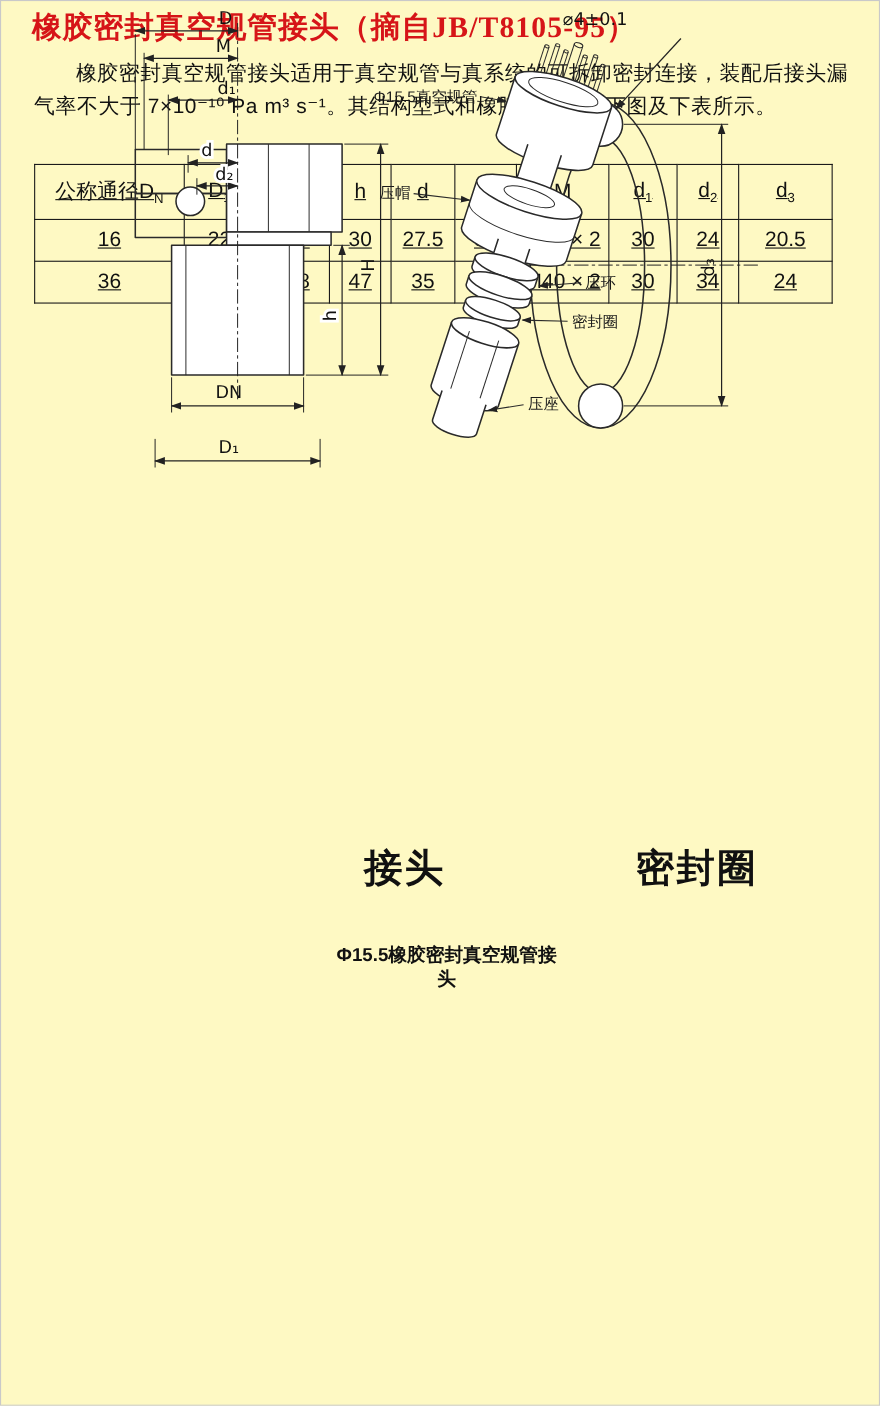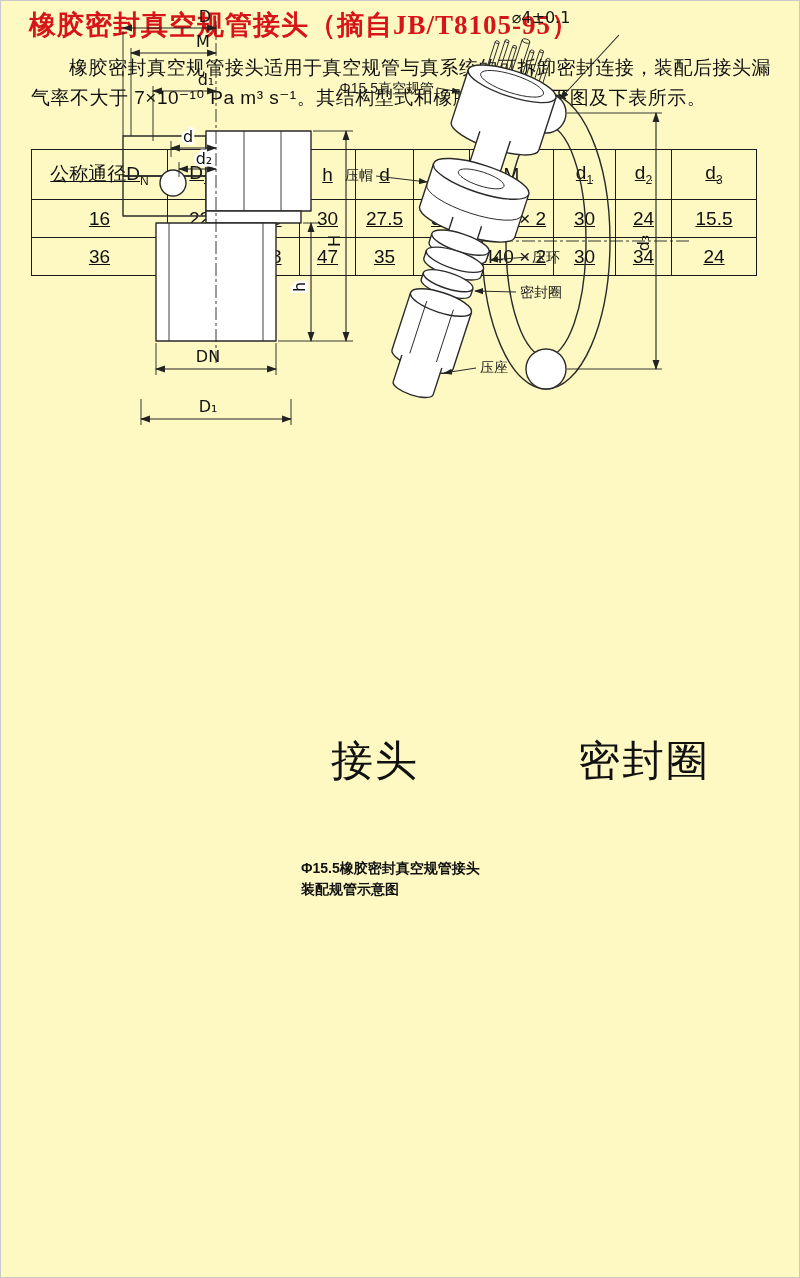--- a/index.html
+++ b/index.html
@@ -19,28 +19,28 @@
                border-collapse:collapse; table-layout:fixed; text-align:center;
                font-size:19px; }
   table.spec th, table.spec td { border:1.6px solid #1a1a1a; font-weight:normal;text-decoration:underline; }
   table.spec thead th { height:50px; }
   table.spec tbody td { height:38px; }
   table.spec sub { font-size:12px; }
 
   .figures-svg { position:absolute; left:0; top:300; width:800px; height:480px; }
   .assembly-svg { position:absolute; left:0; top:850; width:800px; height:428px; }
 
-  .caption { position:absolute; top:732px;
+  .caption { position:absolute; top:765px;
              font-family:"Liberation Serif","DejaVu Serif",serif;
-             font-weight:normal; font-size:42px; letter-spacing:2px; }
+             font-weight:bold; font-size:35px; letter-spacing:2px; }
   .caption-joint { left:330px; }
   .caption-ring  { left:577px; }
 
   .asm-title { position:absolute; left:300px; top:857px; width:210px;
-               text-align:left; font-size:14px; font-weight:bold; line-height:21px; }
+               text-align:center; font-size:17px; font-weight:bold; line-height:21px; }
 
   
   .part  { stroke:#2a2a2a; stroke-width:1.4; fill:none; stroke-linejoin:round; }
   .partw { stroke:#2a2a2a; stroke-width:1.4; fill:#fff; stroke-linejoin:round; }
   .thin  { stroke:#2a2a2a; stroke-width:0.9; fill:none; }
   .dl    { stroke:#222; stroke-width:1.1; fill:none; }
   .ext   { stroke:#222; stroke-width:0.9; fill:none; }
   .cl    { stroke:#222; stroke-width:0.9; fill:none; stroke-dasharray:13 3 3 3; }
   .dimtext { font-family:"DejaVu Sans",sans-serif; font-size:16px; fill:#111; }
   .halo  { stroke:#fff; stroke-width:5px; paint-order:stroke; }
@@ -87,21 +87,21 @@
         <tr>
           <td>16</td>
           <td>22</td>
           <td>~55</td>
           <td>30</td>
           <td>27.5</td>
           <td>38</td>
           <td>M30 × 2</td>
           <td>30</td>
           <td>24</td>
-          <td>15.5</td>
+          <td>20.5</td>
         </tr>
         <tr>
           <td>36</td>
           <td>30</td>
           <td>~68</td>
           <td>47</td>
           <td>35</td>
           <td>54</td>
           <td>M40 × 2</td>
           <td>30</td>
@@ -204,21 +204,20 @@
       <line x1="655" y1="112" x2="655" y2="368" class="dl" marker-start="url(#arr)" marker-end="url(#arr)"></line>
       <text transform="translate(648 242) rotate(-90)" text-anchor="middle" class="dimtext">d₃</text>
     </g>
   </svg>
 
   <div class="caption caption-joint">接头</div>
   <div class="caption caption-ring">密封圈</div>
 
   <div class="asm-title">
     <div>Φ15.5橡胶密封真空规管接头</div>
-    <div>装配规管示意图</div>
   </div>
 
   <svg class="assembly-svg" viewBox="0 0 800 428">
     <g transform="translate(525 40) rotate(18)">
 
       <g class="thin">
         <line x1="-29" y1="10" x2="-29" y2="48"></line>
           <line x1="-25" y1="10" x2="-25" y2="48"></line>
           <ellipse cx="-27" cy="10" rx="2" ry="1.3"></ellipse>
         <line x1="-20" y1="6" x2="-20" y2="48"></line>

